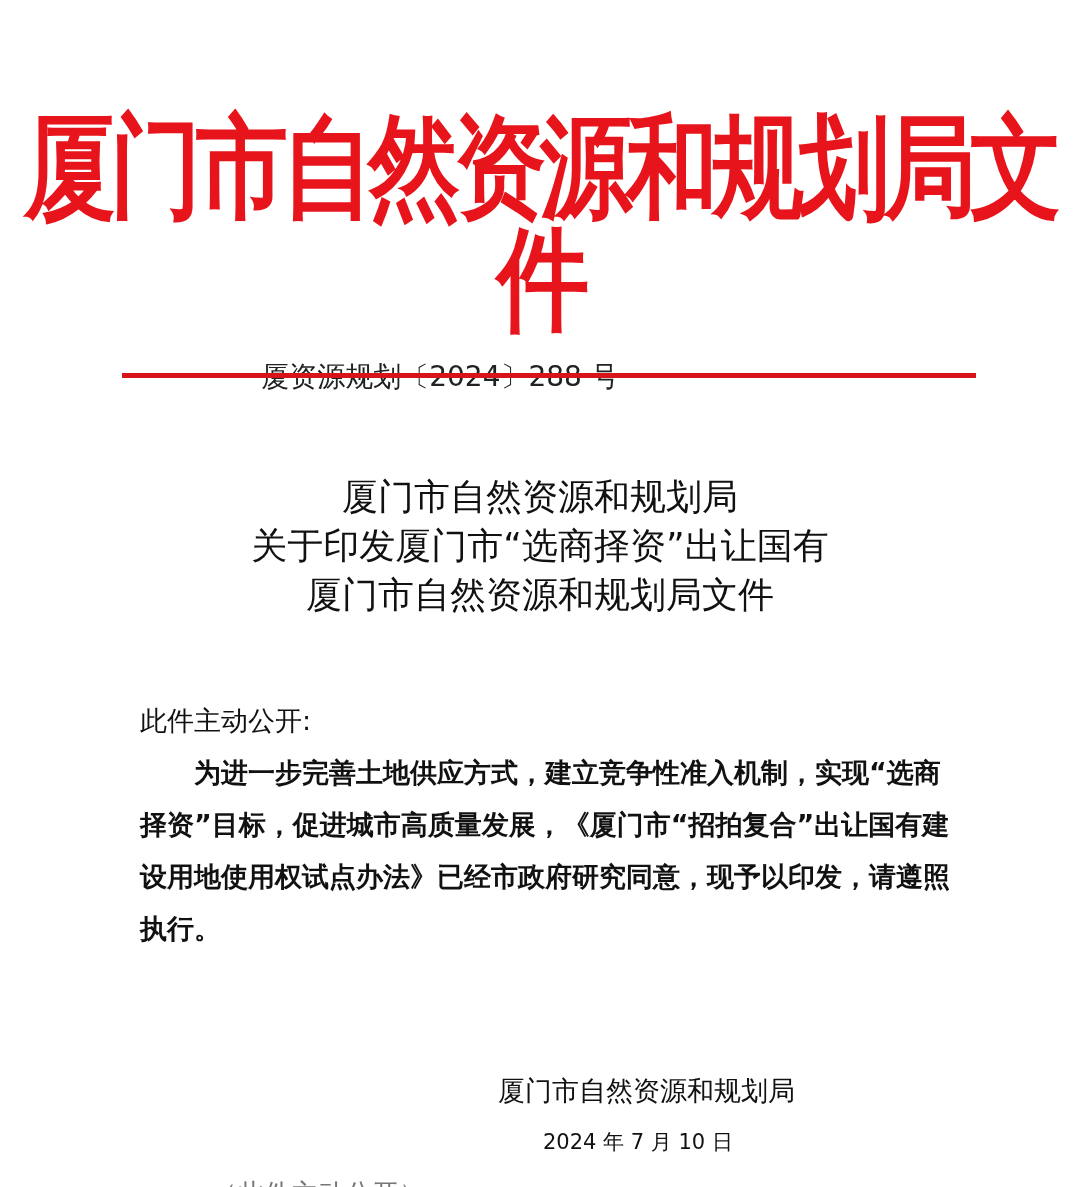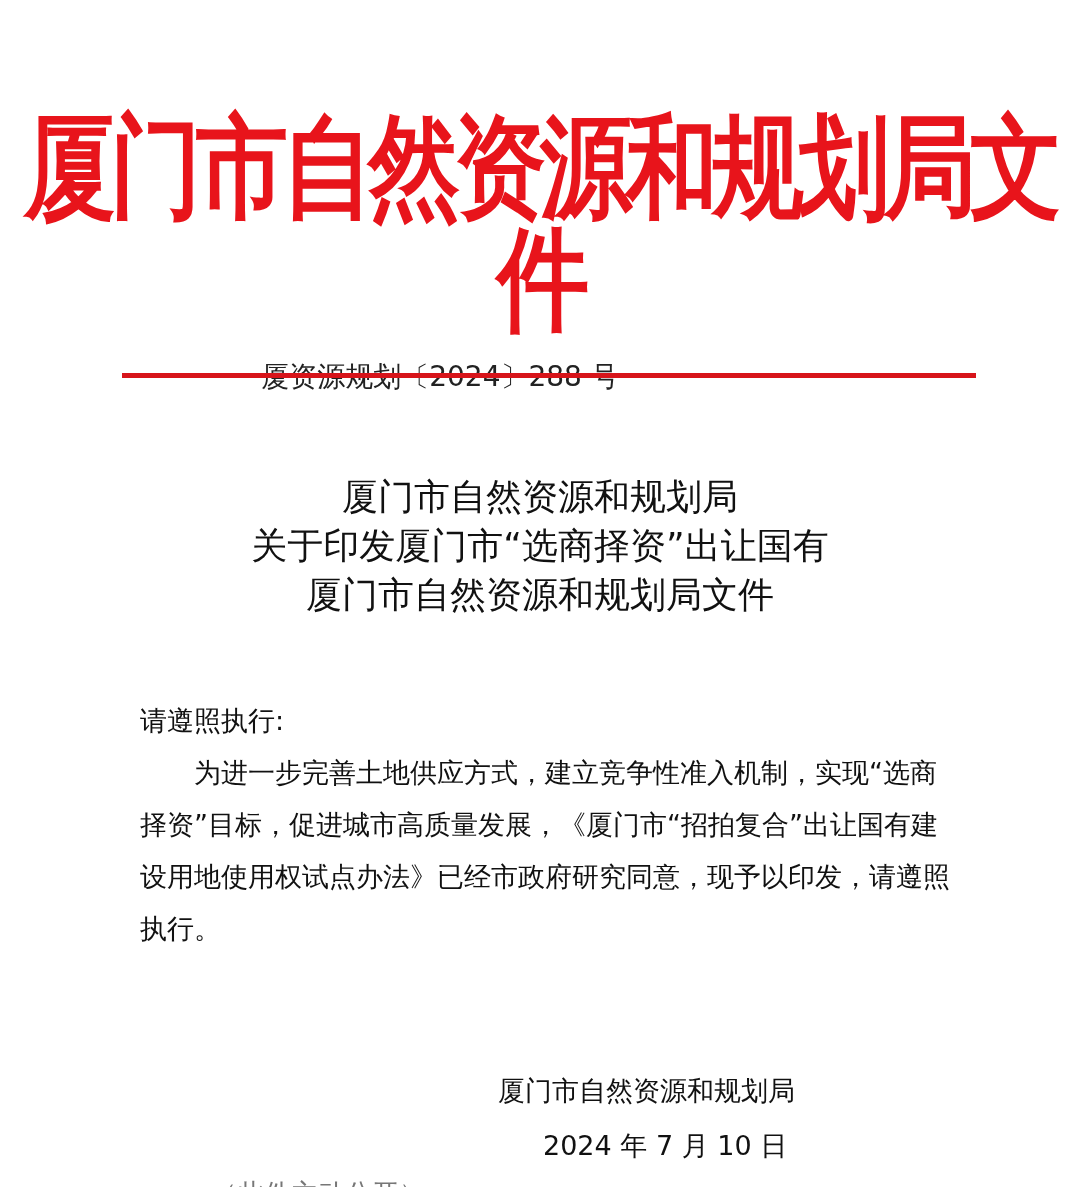--- a/index.html
+++ b/index.html
@@ -26,28 +26,28 @@
     }
     .title {
       position: absolute; top: 472px; left: 0; width: 1080px;
       text-align: center; font-size: 36px; line-height: 49px; color: #111;
     }
     .body {
       position: absolute; top: 695px; left: 140px; width: 815px;
       font-size: 27px; line-height: 52px; color: #111;
     }
     .body p { margin: 0; }
-    .indent { text-indent: 2em; }
+    .indent { text-indent: 2em; font-weight: bold; }
     .sign {
       position: absolute; top: 1073px; left: 498px;
       font-size: 27px; color: #111;
     }
     .date {
       position: absolute; top: 1128px; left: 543px;
-      font-size: 27px; color: #111;
+      font-size: 21px; color: #111;
     }
     .cutoff {
       position: absolute; top: 1180px; left: 210px; width: 220px; height: 7px;
       overflow: hidden; font-size: 27px; color: #777; line-height: 27px;
     }
   </style>
 </head>
 <body>
 
 <div class="masthead">厦门市自然资源和规划局文件</div>
@@ -56,20 +56,20 @@
 
 <div class="redline"></div>
 
 <div class="title">
   <div>厦门市自然资源和规划局</div>
   <div>关于印发厦门市“选商择资”出让国有</div>
   <div>厦门市自然资源和规划局文件</div>
 </div>
 
 <div class="body">
-  <p>请遵照执行:</p>
+  <p>此件主动公开:</p>
   <p class="indent">为进一步完善土地供应方式，建立竞争性准入机制，实现“选商择资”目标，促进城市高质量发展，《厦门市“招拍复合”出让国有建设用地使用权试点办法》已经市政府研究同意，现予以印发，请遵照执行。</p>
 </div>
 
 <div class="sign">厦门市自然资源和规划局</div>
 <div class="date">2024 年 7 月 10 日</div>
 
 <div class="cutoff">（此件主动公开）</div>
 
 </body></html>

